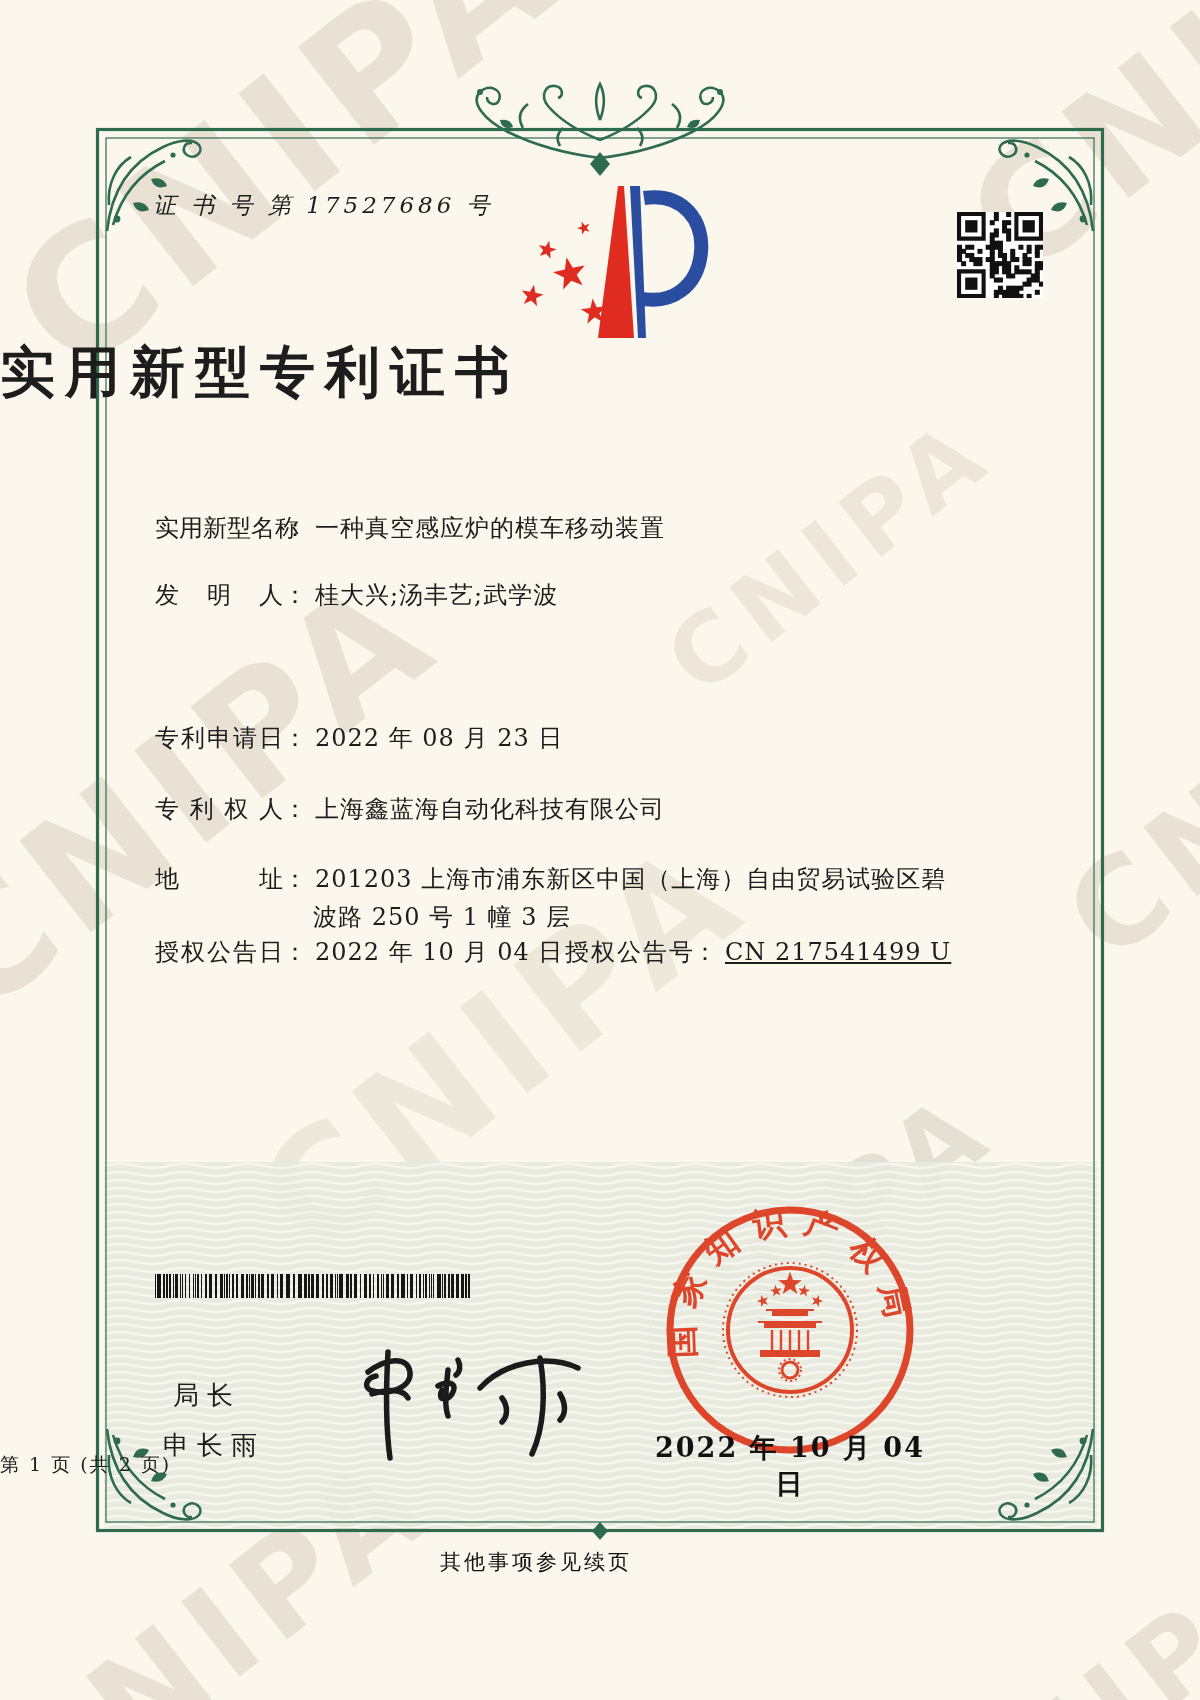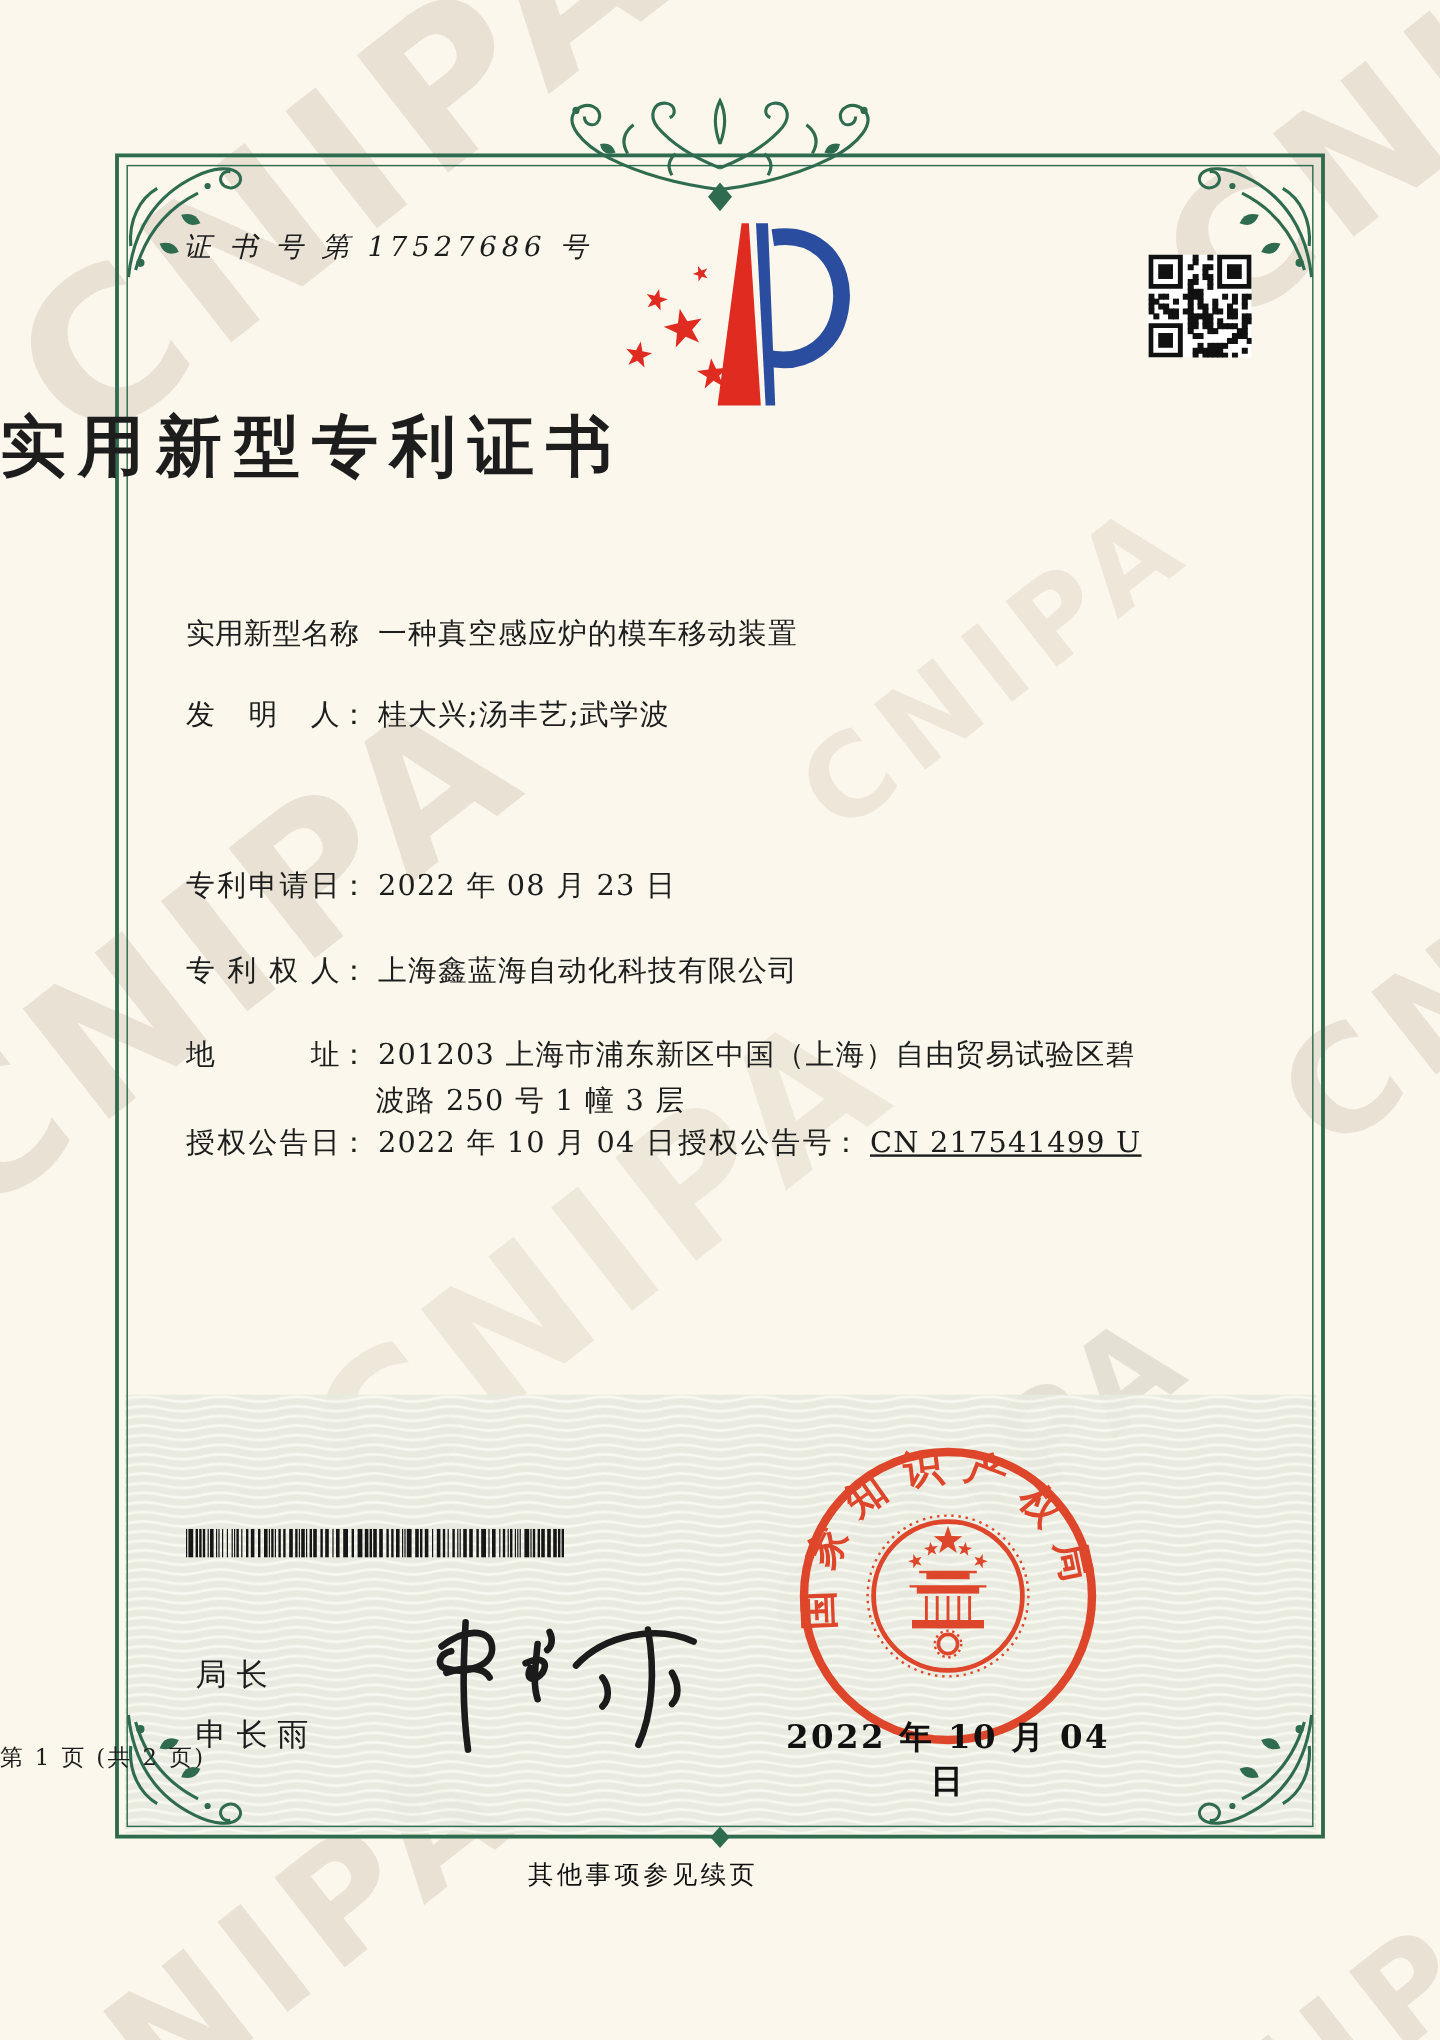--- a/index.html
+++ b/index.html
@@ -340,21 +340,21 @@
         <rect x="289" y="0" width="2" height="24"></rect>
         <rect x="293" y="0" width="2" height="24"></rect>
         <rect x="296" y="0" width="3" height="24"></rect>
         <rect x="301" y="0" width="3" height="24"></rect>
         <rect x="306" y="0" width="3" height="24"></rect>
         <rect x="310" y="0" width="2" height="24"></rect>
         <rect x="313" y="0" width="2" height="24"></rect>
       </g>
   </svg>
 
-  <div class="abs director" style="top:1378px;">局长</div>
+  <div class="abs director" style="top:1378px;margin-left:10px;">局长</div>
   <div class="abs director" style="top:1428px;">申长雨</div>
 
   <svg class="abs" style="left:352px;top:1342px;" width="240" height="125" viewBox="0 0 240 125">
     <g fill="none" stroke="#1b1b1b" stroke-width="5.5" stroke-linecap="round">
       <path d="M16,30 C34,16 56,14 58,30 C60,46 36,54 18,48 C12,45 14,36 24,34"></path>
       <path d="M20,52 C38,46 52,48 56,56"></path>
       <path d="M36,10 C34,45 33,80 38,116"></path>
       <path d="M96,28 C94,48 92,62 96,74"></path>
       <path d="M86,44 C98,38 106,42 100,52 C94,60 85,58 90,48"></path>
       <path d="M106,18 C109,24 108,30 104,33"></path>

